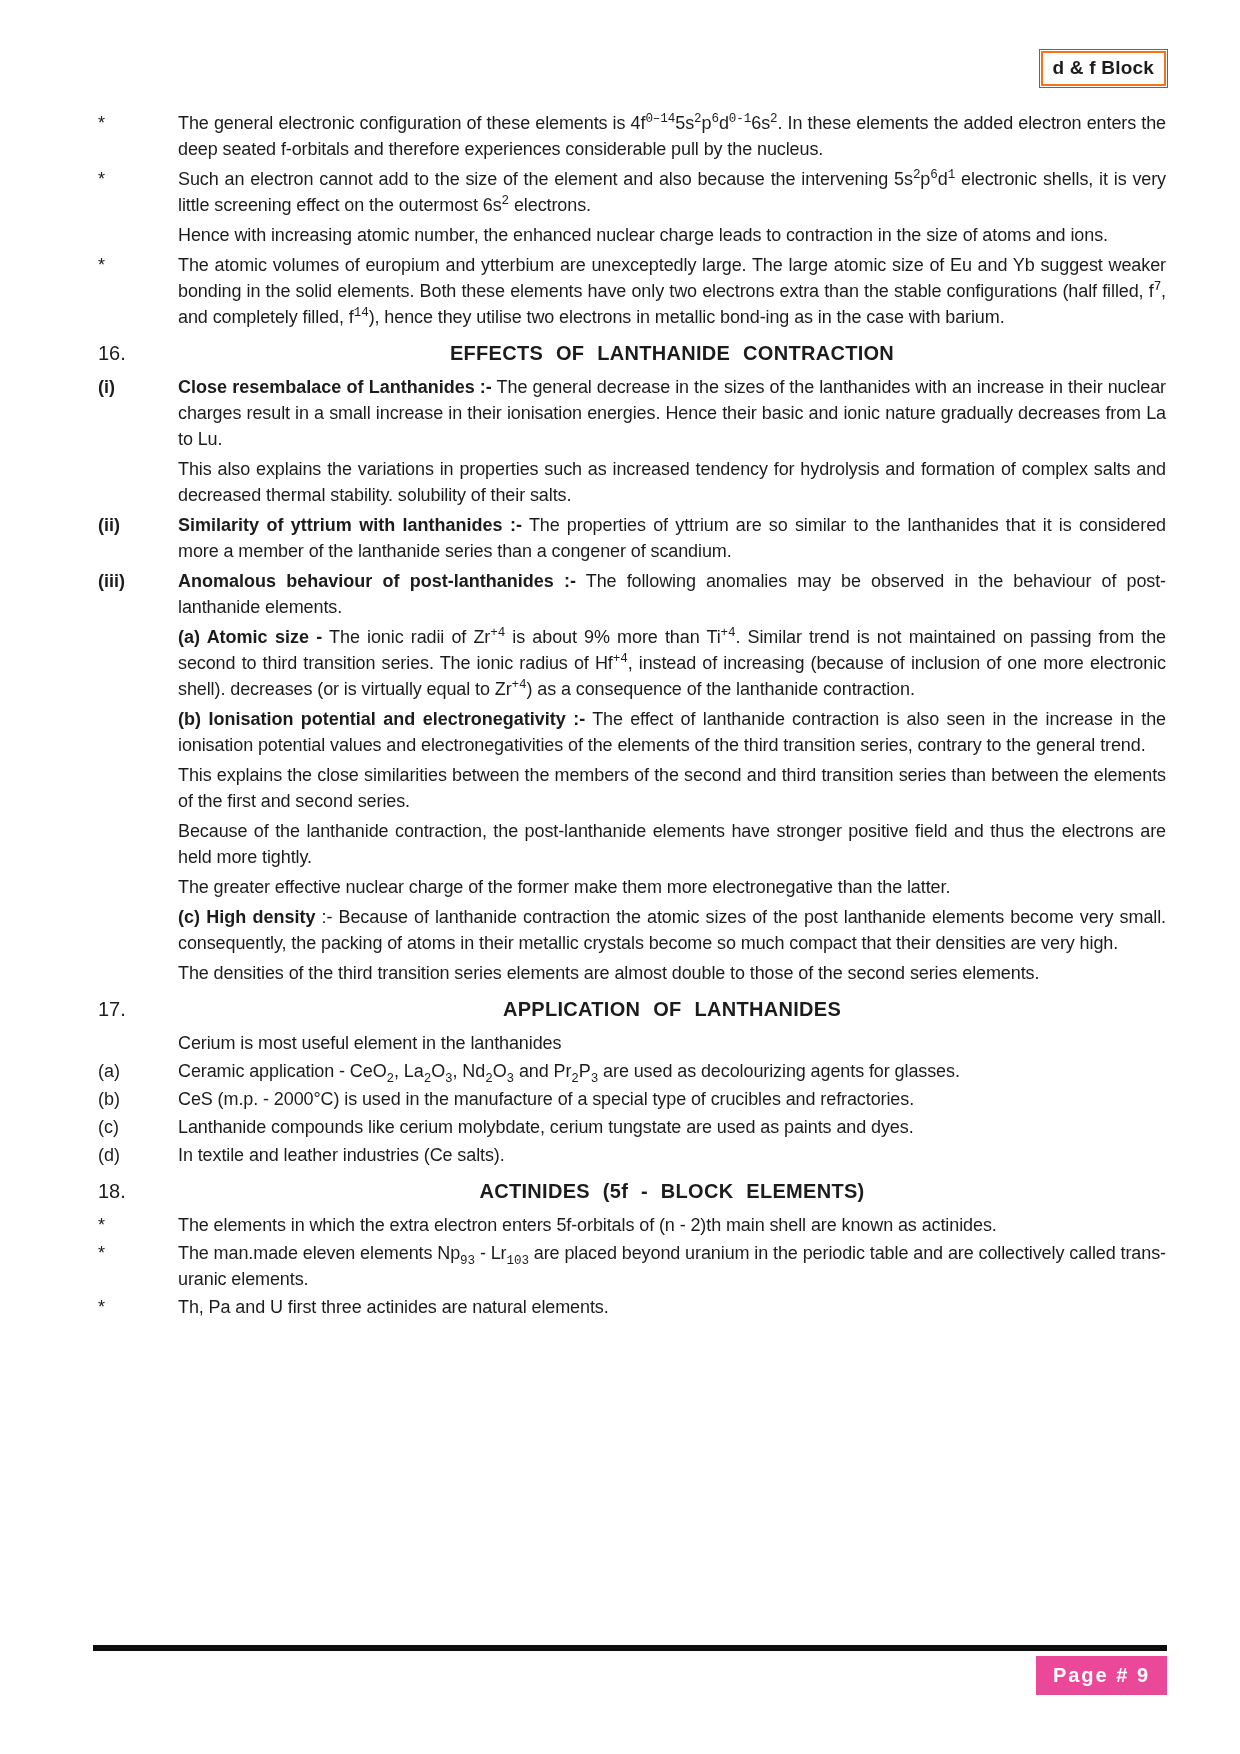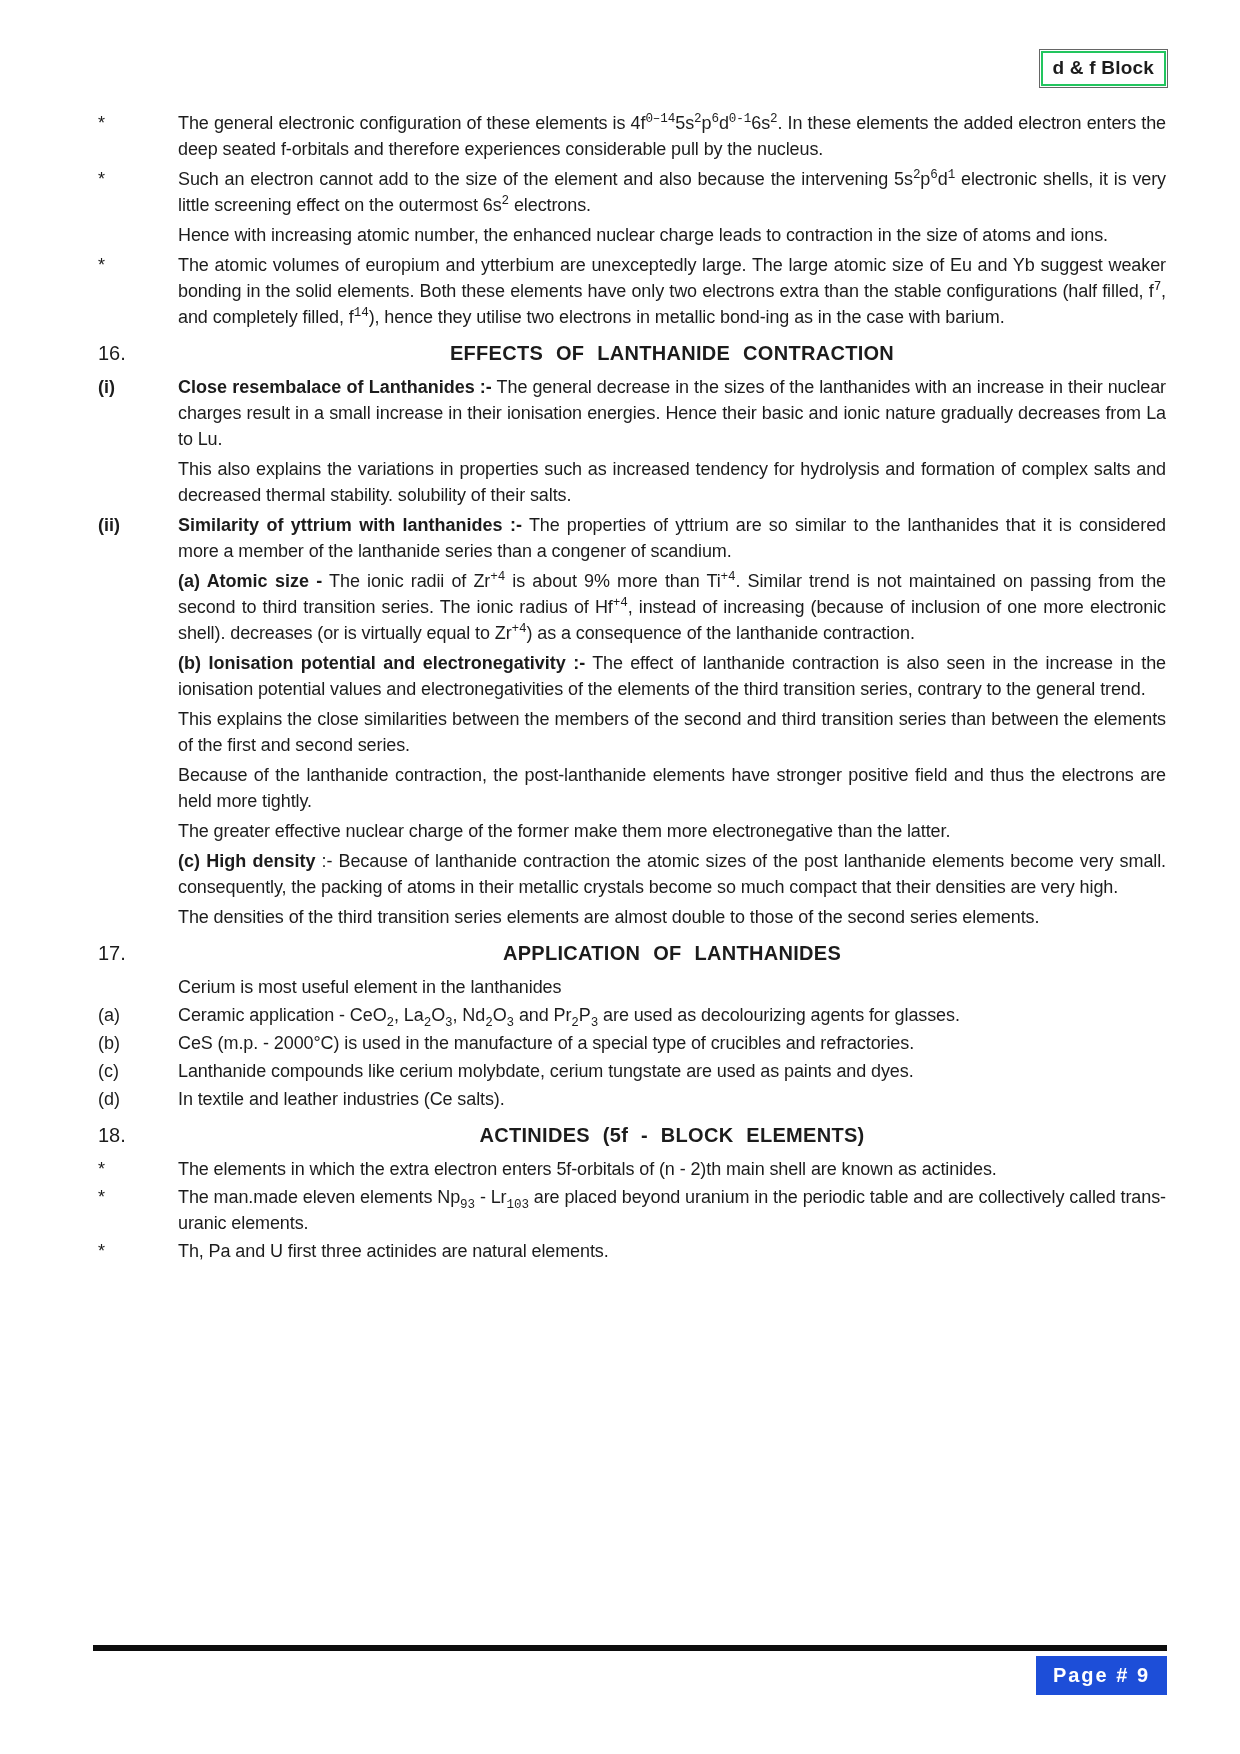--- a/index.html
+++ b/index.html
@@ -2,21 +2,21 @@
 <html><head>
 <meta charset="utf-8">
 <style>
   html,body { margin:0; padding:0; background:#ffffff; }
   .page {
     position:relative; width:1240px; height:1754px; background:#ffffff;
     font-family:"Liberation Sans", sans-serif; color:#1c1c1c; overflow:hidden;
   }
   .badge {
     position:absolute; top:51px; right:74px;
-    border:2px solid #22c55e; outline:1px solid #666; outline-offset:1px;
+    border:2px solid #f97316; outline:1px solid #666; outline-offset:1px;
     padding:4px 10px 5px; font-weight:700; font-size:19px; background:#fff;
     letter-spacing:0.2px;
   }
   .content { position:absolute; top:110px; left:98px; width:1068px; }
   .row { display:grid; grid-template-columns:80px 1fr; }
   .row.p  { margin-bottom:4px; }
   .row.pt { margin-bottom:2px; }
   .row.h  { margin:9px 0 7px; }
   .marker { font-size:18px; line-height:26px; }
   .marker.bold { font-weight:700; }
@@ -29,21 +29,21 @@
     line-height:28px; text-align:center;
   }
   .text sup, .text sub { font-size:70%; line-height:0;font-family:Liberation Mono, monospace; }
   .text b { letter-spacing:0; }
   .footer-rule {
     position:absolute; left:93px; top:1645px; width:1074px; height:6px;
     background:#0d0d0d;
   }
   .page-label {
     position:absolute; top:1656px; left:1036px; width:131px; height:39px;
-    background:#1d4ed8; color:#ffffff; font-weight:700; font-size:20px;
+    background:#ec4899; color:#ffffff; font-weight:700; font-size:20px;
     display:flex; align-items:center; justify-content:center; letter-spacing:2px;
   }
 </style>
 </head>
 <body>
 
 <div class="page">
 
   <div class="badge">
     <span>d &amp; f Block</span>
@@ -83,20 +83,24 @@
   <div class="row p">
     <span class="marker"></span>
     <div class="text">This also explains the variations in properties such as increased tendency for hydrolysis and formation of complex salts and decreased thermal stability. solubility of their salts.</div>
   </div>
 
   <div class="row p">
     <span class="marker bold">(ii)</span>
     <div class="text"><b>Similarity of yttrium with lanthanides :-</b> The properties of yttrium are so similar to the lanthanides that it is considered more a member of the lanthanide series than a congener of scandium.</div>
   </div>
 
+  <div class="row p">
+    <span class="marker bold">(iii)</span>
+    <div class="text"><b>Anomalous behaviour of post-lanthanides :-</b> The following anomalies may be observed in the behaviour of post-lanthanide elements.</div>
+  </div>
 
   <div class="row p">
     <span class="marker"></span>
     <div class="text"><b>(a) Atomic size -</b> The ionic radii of Zr<sup>+4</sup> is about 9% more than Ti<sup>+4</sup>. Similar trend is not maintained on passing from the second to third transition series. The ionic radius of Hf<sup>+4</sup>, instead of increasing (because of inclusion of one more electronic shell). decreases (or is virtually equal to Zr<sup>+4</sup>) as a consequence of the lanthanide contraction.</div>
   </div>
 
   <div class="row p">
     <span class="marker"></span>
     <div class="text"><b>(b) Ionisation potential and electronegativity :-</b> The effect of lanthanide contraction is also seen in the increase in the ionisation potential values and electronegativities of the elements of the third transition series, contrary to the general trend.</div>
   </div>

